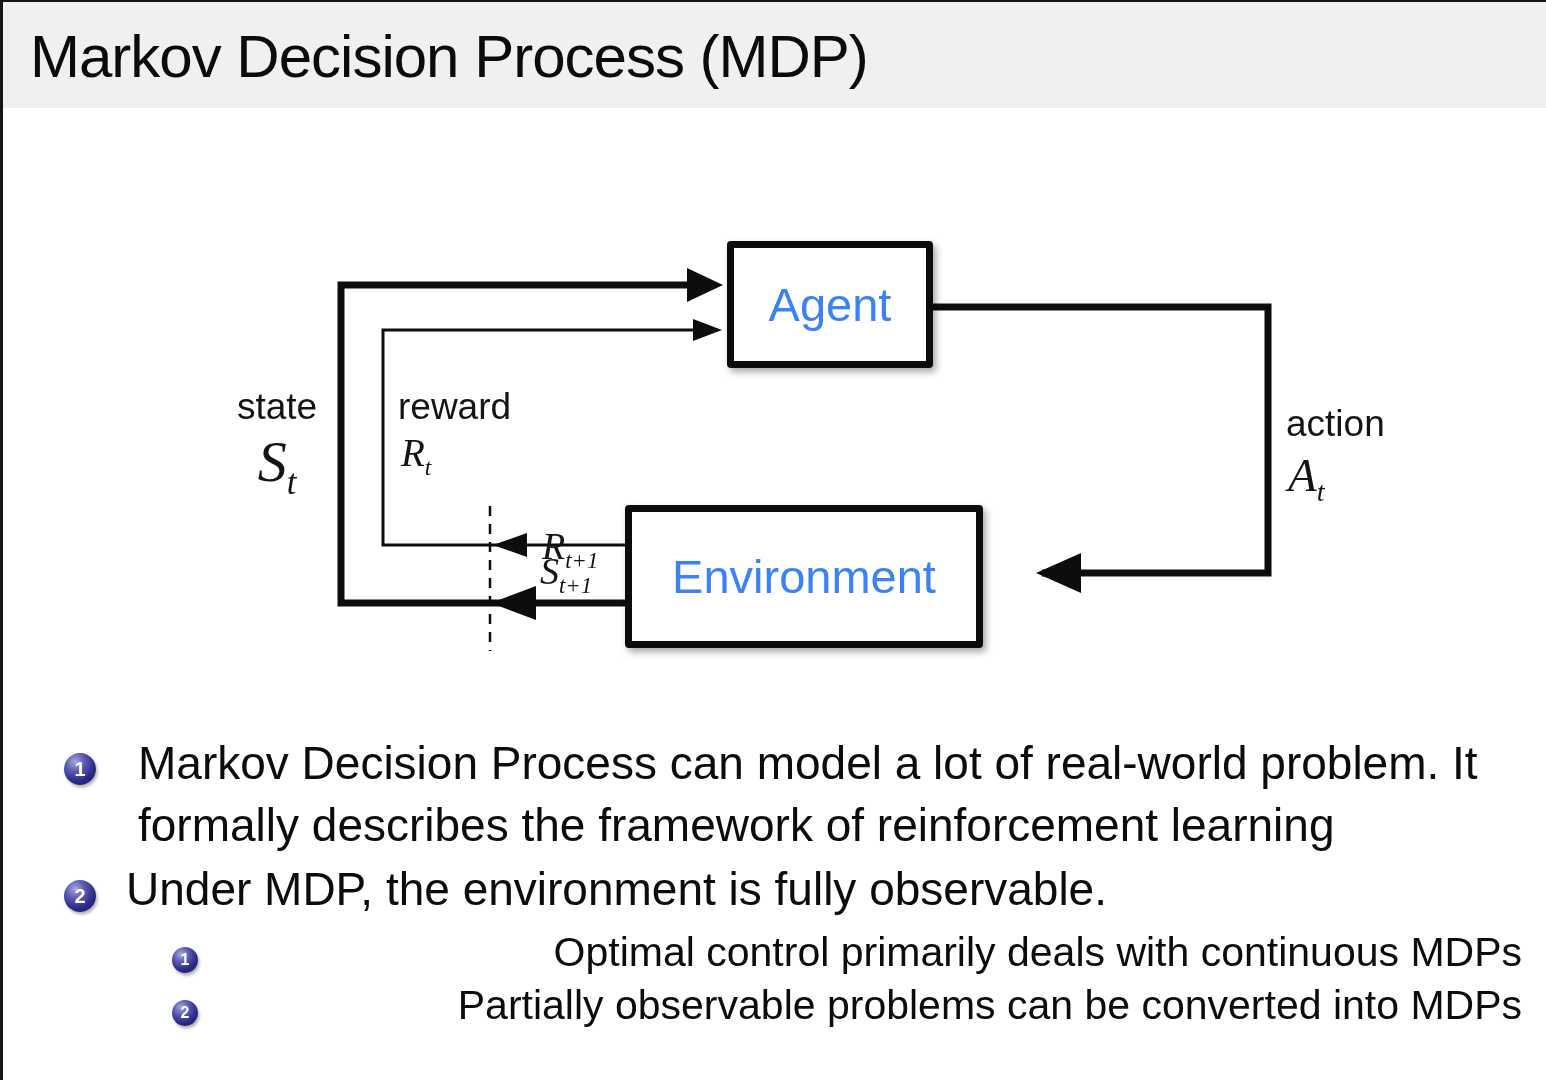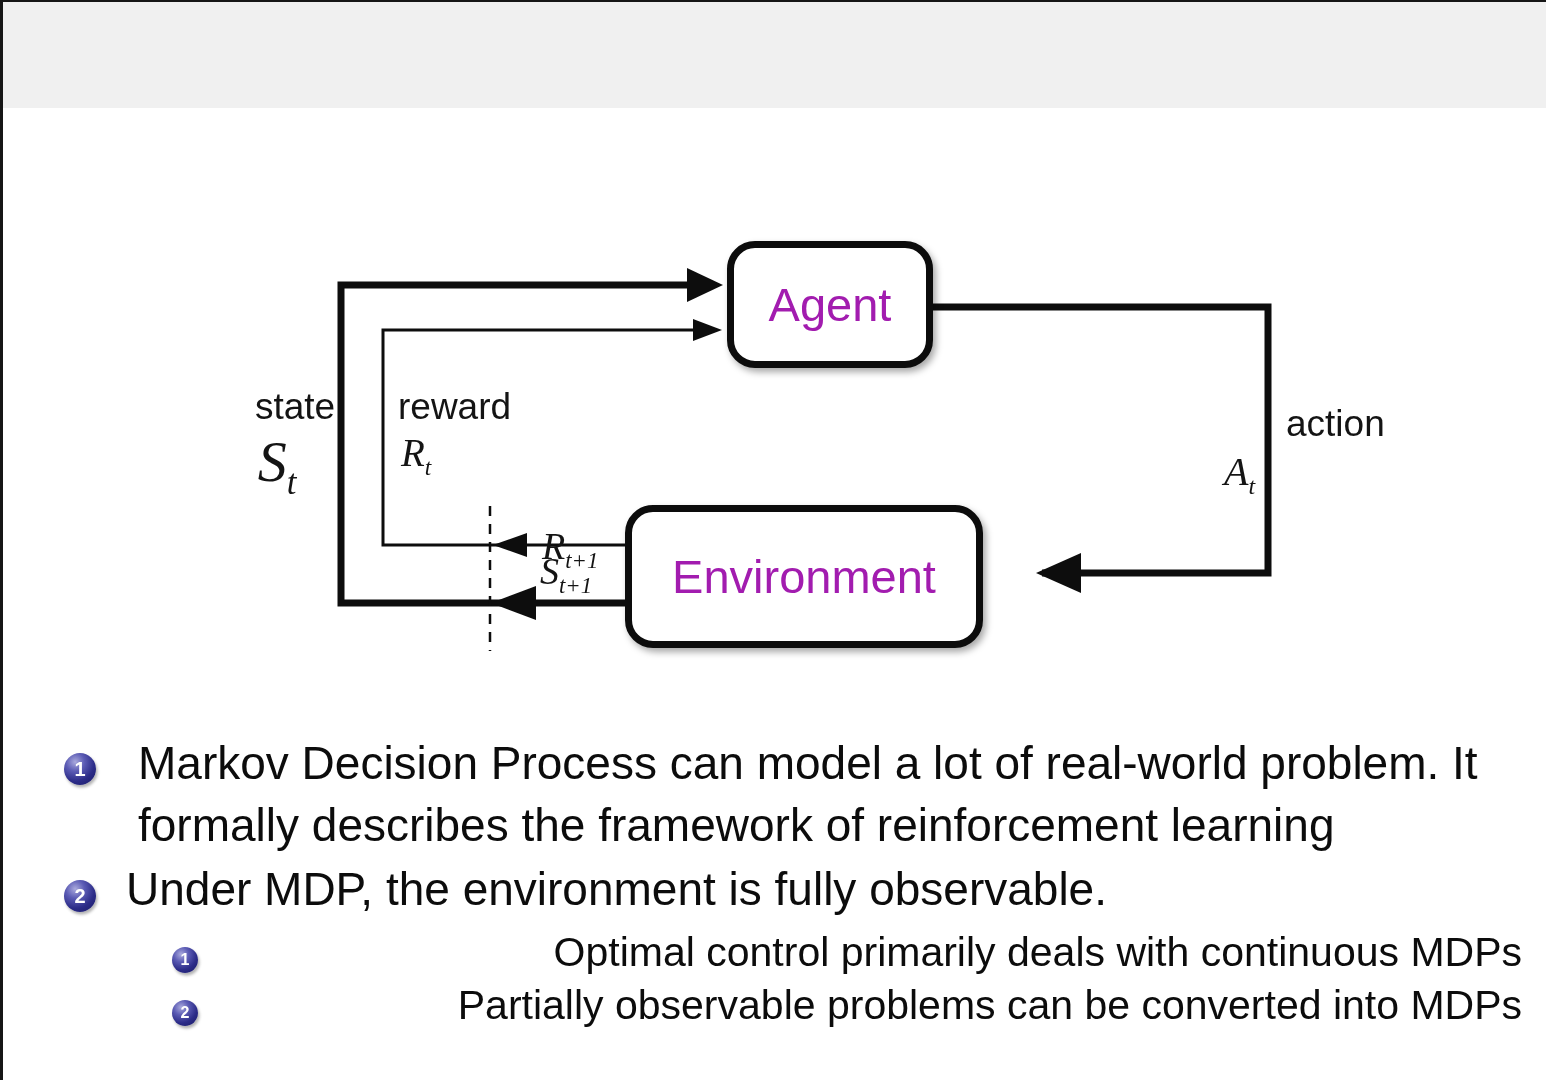--- a/index.html
+++ b/index.html
@@ -14,34 +14,34 @@
   .title-bar{position:absolute;left:0;top:0;width:1546px;height:108px;background:#f0f0f0;}
   .title-text{
     position:absolute;left:30px;top:0;height:108px;line-height:114px;
     font-size:60px;color:#0b0b0b;letter-spacing:-1px;white-space:nowrap;
   }
 
   
   svg.wires{position:absolute;left:0;top:0;}
   .node{
     position:absolute;box-sizing:border-box;background:#ffffff;border:7px solid #0c0c0c;
-    border-radius:28px;display:flex;align-items:center;justify-content:center;
-    font-size:47px;color:#a21caf;box-shadow:3px 4px 7px rgba(0,0,0,0.35);z-index:3;
+    border-radius:4px;display:flex;align-items:center;justify-content:center;
+    font-size:47px;color:#3b82f6;box-shadow:3px 4px 7px rgba(0,0,0,0.35);z-index:3;
   }
   .node-agent{left:727px;top:241px;width:206px;height:127px;}
   .node-env{left:625px;top:505px;width:358px;height:143px;}
   .lbl{position:absolute;font-size:37px;color:#141414;z-index:3;text-align:center;}
   .math{font-family:"Liberation Serif", serif;font-style:italic;}
   .math sub{font-size:0.60em;font-style:italic;}
-  .lbl-state{left:240px;top:386px;width:110px;text-align:center;}
+  .lbl-state{left:222px;top:386px;width:110px;text-align:center;}
   .sym-state{left:222px;top:428px;width:110px;text-align:center;font-size:58px;}
   .lbl-reward{left:398px;top:386px;}
   .sym-reward{left:401px;top:430px;font-size:39px;}
   .lbl-action{left:1286px;top:403px;}
-  .sym-action{left:1224px;top:448px;font-size:40px;}
+  .sym-action{left:1288px;top:448px;font-size:47px;}
   .sym-next-reward{left:542px;top:494px;font-size:38px;margin-top:30px;}
   .sym-next-state{left:540px;top:549px;font-size:38px;}
 
   
   .ball{
     position:absolute;border-radius:50%;z-index:2;
     background:radial-gradient(circle at 35% 28%, #aaaadd 0%, #5c5cb5 30%, #2c2c88 62%, #181862 100%);
     box-shadow:1.5px 2.5px 3px rgba(0,0,0,0.30);
     display:flex;align-items:center;justify-content:center;color:#ffffff;font-weight:bold;
   }
@@ -57,20 +57,21 @@
   .b1-text{left:138px;top:732px;width:1408px;}
   .b2-text{left:126px;top:858px;width:1408px;}
   .s1-text{left:222px;top:926px;width:1300px;}
   .s2-text{left:222px;top:979px;width:1300px;}
 </style>
 </head>
 <body>
 
 <div class="slide">
   <div class="title-bar"></div>
+  <div class="title-text">Markov Decision Process (MDP)</div>
 
   <svg class="wires" width="1546" height="1080" viewBox="0 0 1546 1080">
 
     <polyline points="629,603 341,603 341,285 690,285" fill="none" stroke="#0d0d0d" stroke-width="7"></polyline>
 
     <polyline points="629,545 383,545 383,330 696,330" fill="none" stroke="#0d0d0d" stroke-width="3"></polyline>
 
     <polyline points="930,307 1268,307 1268,573 1042,573" fill="none" stroke="#0d0d0d" stroke-width="7"></polyline>
 
     <polygon points="723,285 687,268 687,302" fill="#0d0d0d"></polygon>

